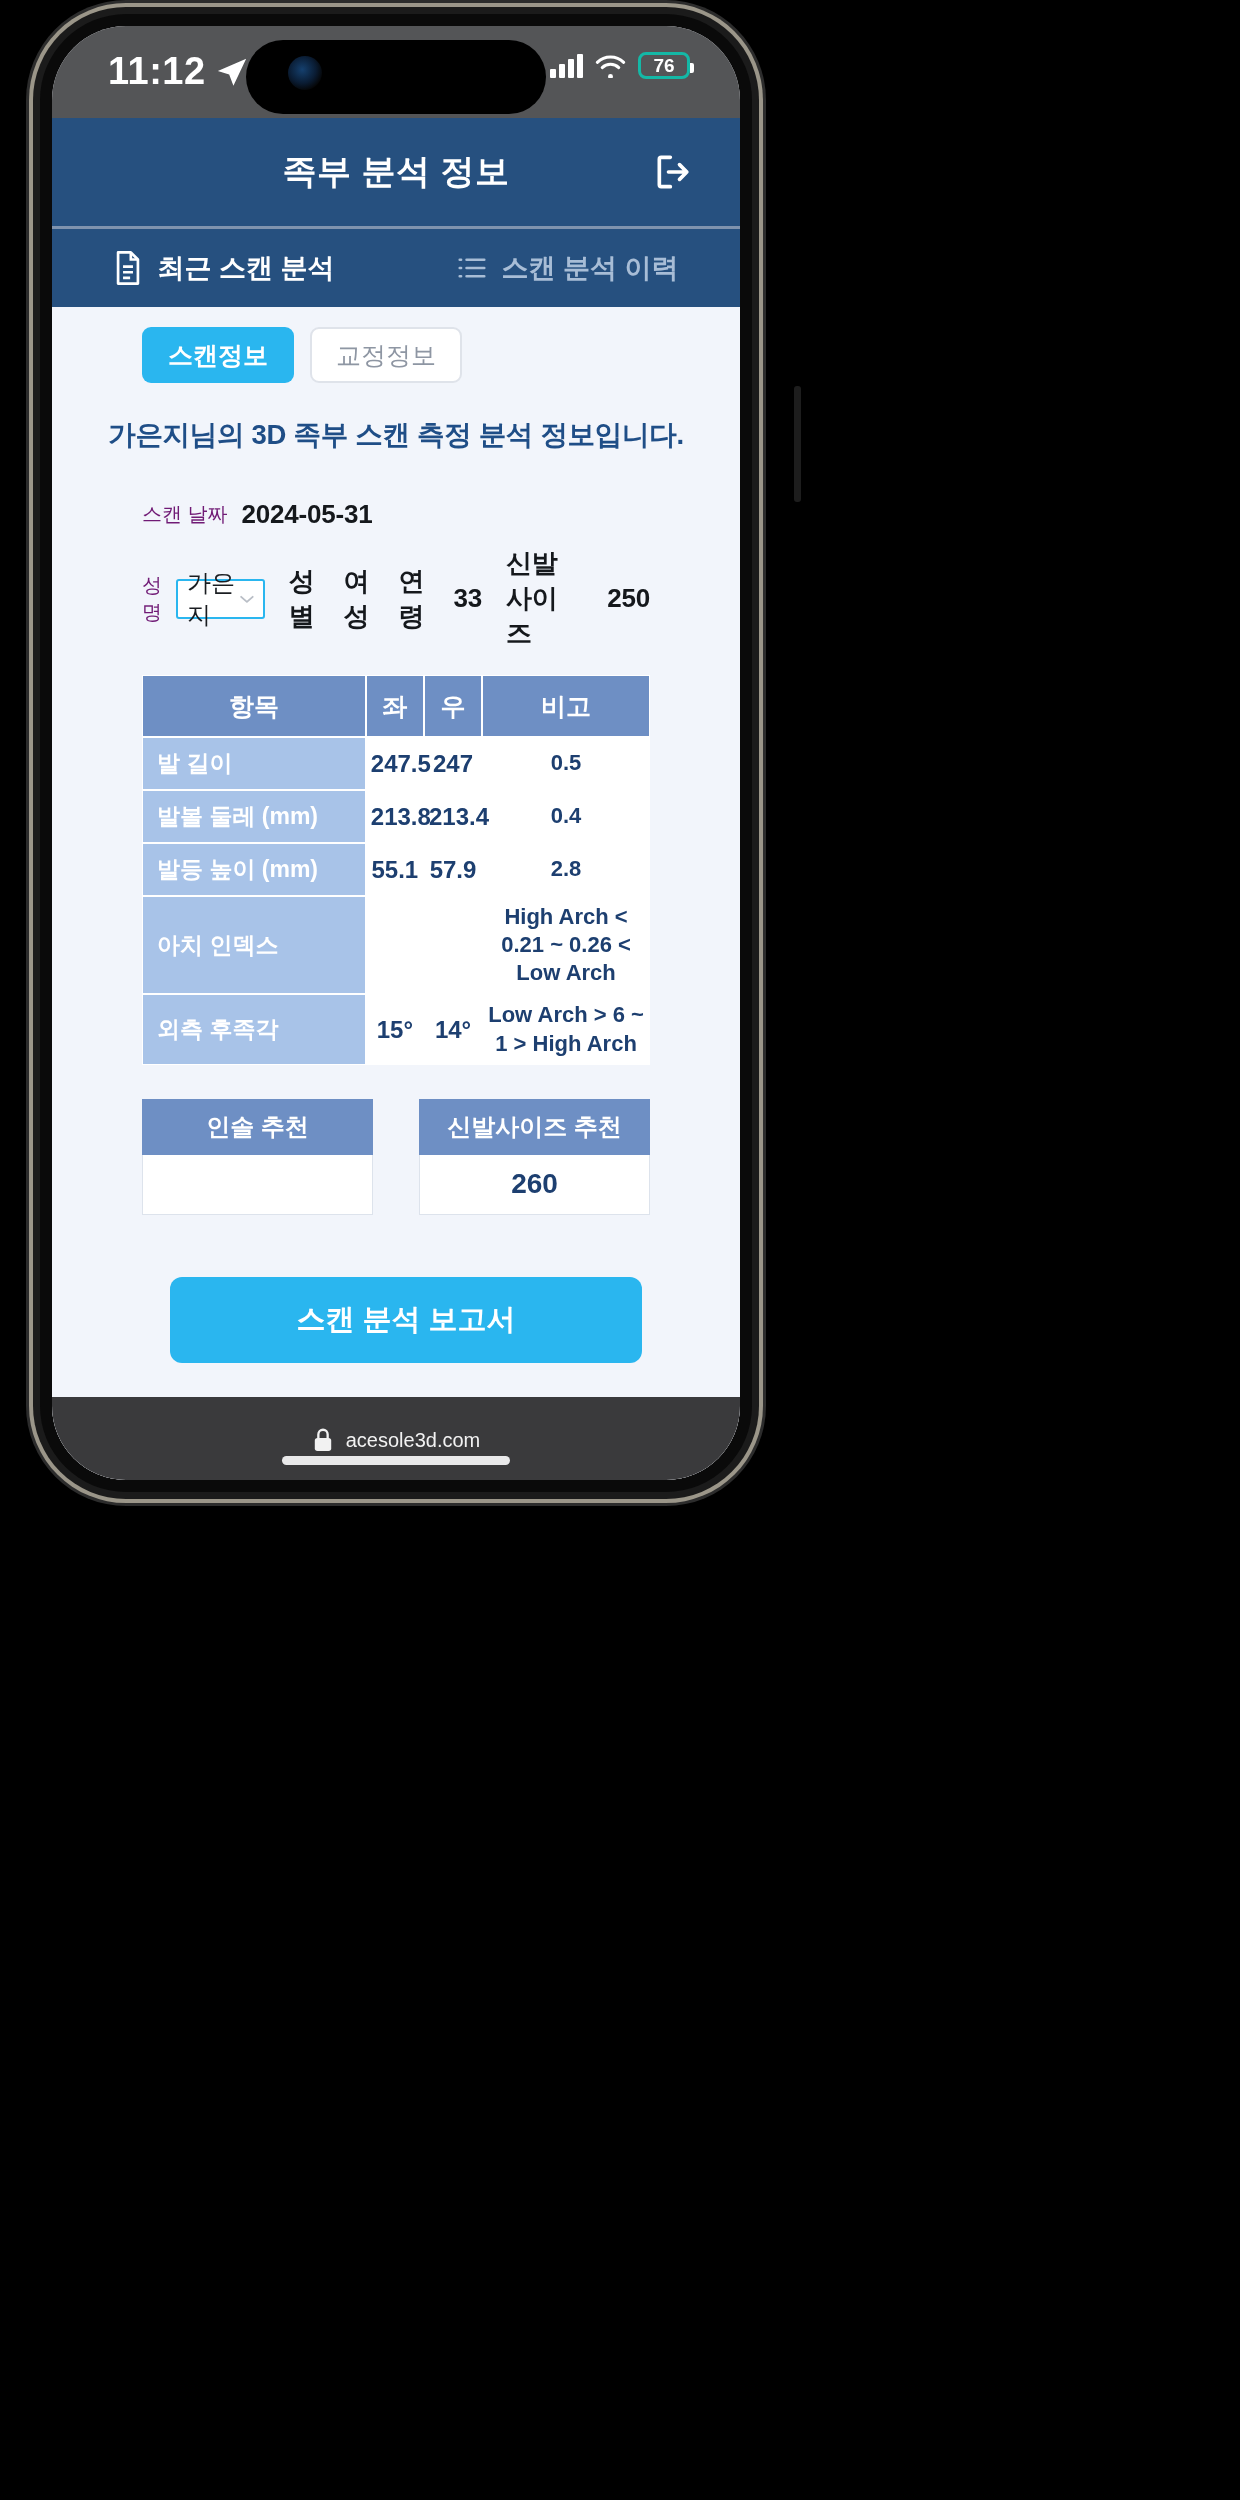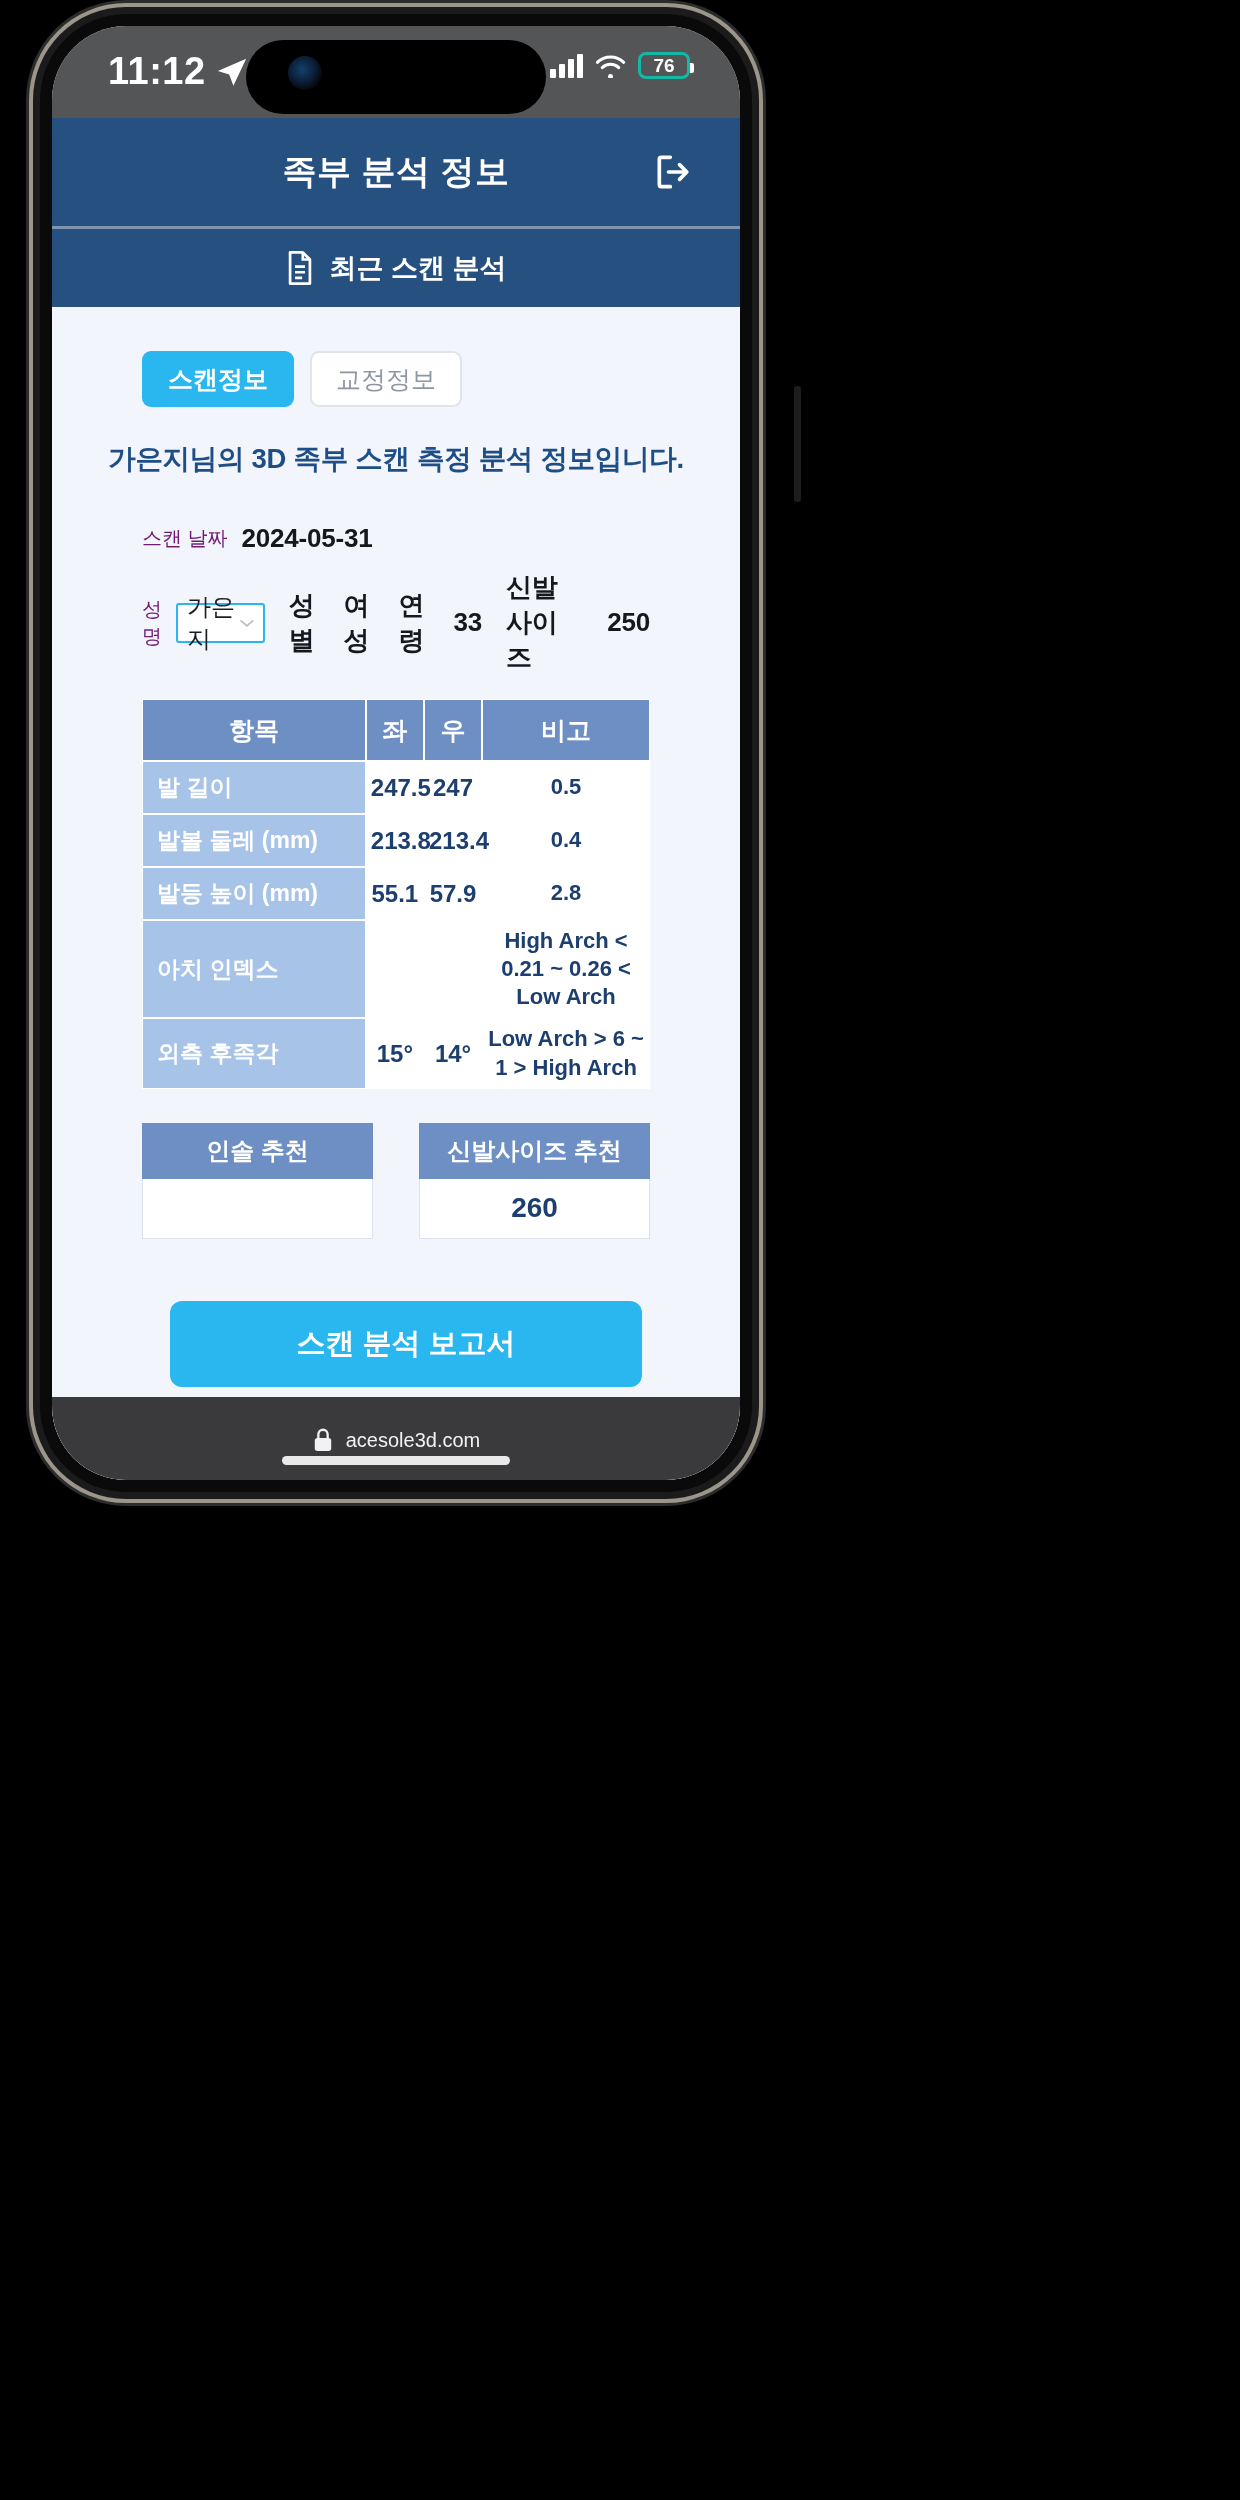--- a/index.html
+++ b/index.html
@@ -106,21 +106,21 @@
   }
   .nav-tab .lbl { font-size: 27px; font-weight: 600; }
   .nav-tab.active .lbl { color: #ffffff; }
   .nav-tab.inactive .lbl { color: #a8bdd6; }
   .nav-tab.active svg { stroke: #ffffff; }
   .nav-tab.inactive svg { stroke: #a8bdd6; }
 
   
   #content {
     height: 1176px; background:#f2f5fb;
-    padding: 44px 0 0 0; position: relative;
+    padding: 20px 0 0 0; position: relative;
   }
 
   #segmented {
     display: flex; gap: 16px; padding: 0 90px; margin-bottom: 34px;
   }
   .seg-btn {
     width: 152px; height: 56px; border-radius: 9px;
     display:flex; align-items:center; justify-content:center;
     font-size: 25px; font-weight: 700; cursor: pointer;
   }
@@ -266,20 +266,26 @@
     <div id="header-divider"></div>
 
     <div id="tab-bar">
       <div class="nav-tab active">
         <svg width="30" height="34" viewBox="0 0 20 24" fill="none" stroke-width="1.9">
           <path d="M3 1h9l5 5v17H3z" stroke-linejoin="round"></path>
           <path d="M12 1v5h5"></path>
           <path d="M6.5 11h7M6.5 15h7M6.5 19h5"></path>
         </svg>
         <span class="lbl">최근 스캔 분석</span>
+      </div>
+      <div class="nav-tab inactive">
+        <svg width="30" height="30" viewBox="0 0 22 22" fill="none" stroke-width="1.9" stroke-linecap="round">
+          <path d="M2 5h1M2 11h1M2 17h1M7 5h13M7 11h13M7 17h13"></path>
+        </svg>
+        <span class="lbl">스캔 분석 이력</span>
       </div>
     </div>
 
     <div id="content">
 
       <div id="segmented">
         <div class="seg-btn on">스캔정보</div>
         <div class="seg-btn off">교정정보</div>
       </div>
 

